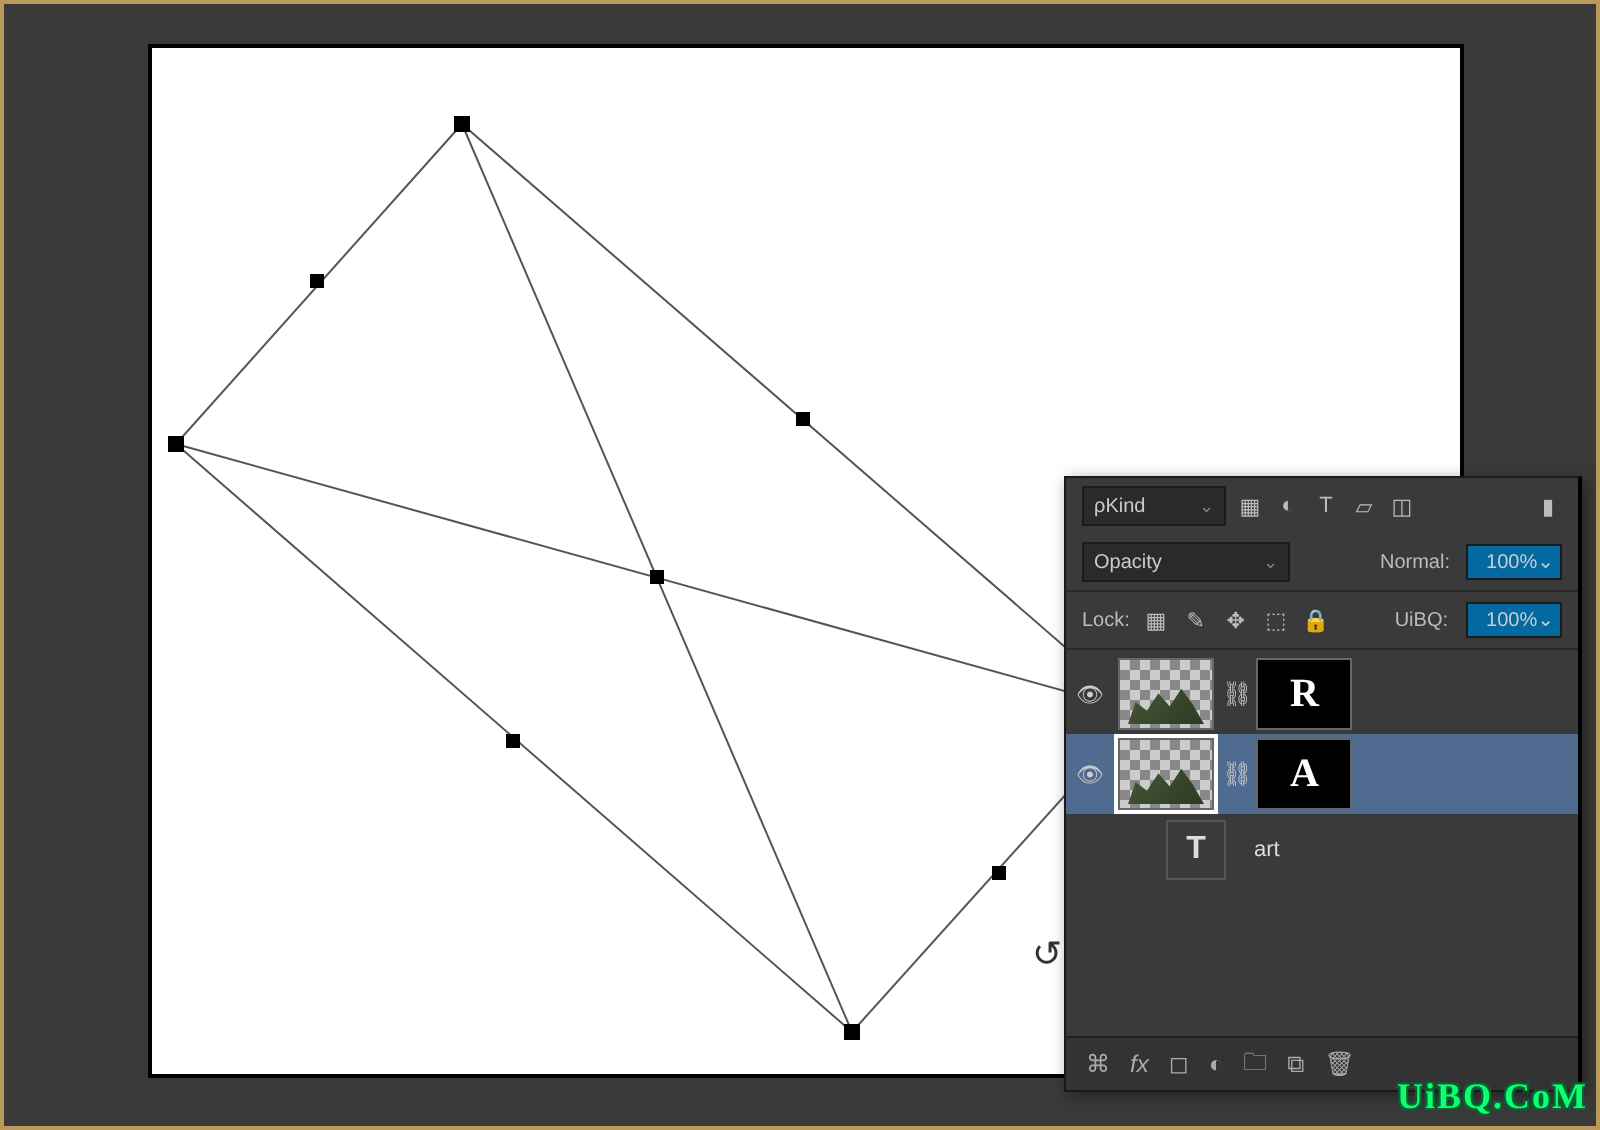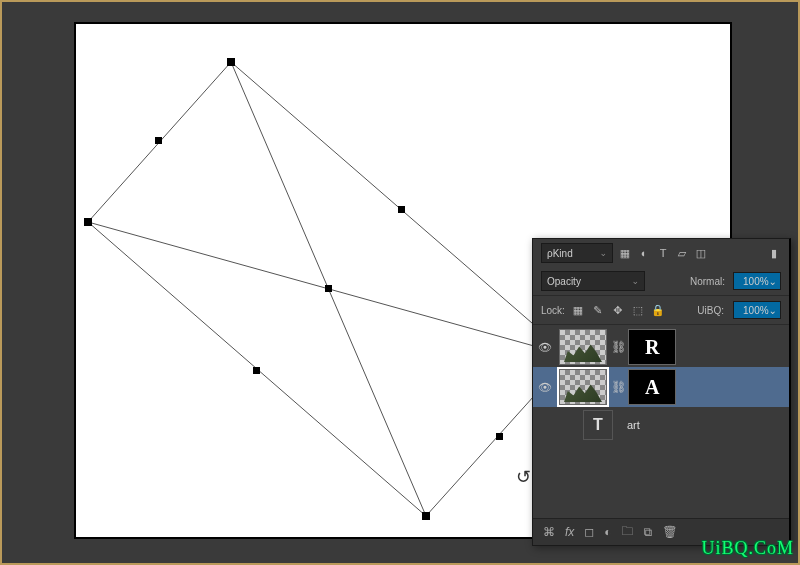--- a/index.html
+++ b/index.html
@@ -30,21 +30,21 @@
 .eye{width:24px;display:flex;justify-content:center;color:#ccc}
 .thumb{width:46px;height:34px;border:1px solid #666;margin:0 2px;position:relative;background:repeating-conic-gradient(#888 0 25%,#ccc 0 50%) 0 0/10px 10px}
 .thumb.tree::after{content:"";position:absolute;left:4px;bottom:2px;width:38px;height:22px;background:linear-gradient(135deg,#4a5a3a,#2b3a22);clip-path:polygon(0 100%,10% 50%,25% 70%,40% 30%,55% 60%,70% 20%,85% 55%,100% 100%)}
 .thumb.selected{outline:2px solid #fff}
 .link{color:#ccc;font-size:12px;padding:0 2px}
 .mask{width:46px;height:34px;background:#000;border:1px solid #666;display:flex;align-items:center;justify-content:center;color:#fff;font-weight:900;font-size:20px;font-family:Arial Black}
 .txtlayer{display:flex;align-items:center;height:36px}
 .txtlayer .t-icon{width:28px;height:28px;border:1px solid #555;margin-left:26px;display:flex;align-items:center;justify-content:center;font-size:16px;font-weight:bold;color:#ddd}
 .txtlayer .name{margin-left:14px;color:#ddd}
 .bottombar{position:absolute;bottom:0;left:0;right:0;height:26px;background:#333;border-top:1px solid #222;display:flex;align-items:center;gap:10px;padding:0 10px;color:#aaa;font-size:12px}
-.watermark{position:absolute;right:6px;bottom:6px;font-family:Arial Black;font-weight:400;font-size:18px;letter-spacing:1px;color:#10ff70;text-shadow:1px 1px 0 #063,-1px -1px 0 #063,1px -1px 0 #063,-1px 1px 0 #063}
+.watermark{position:absolute;right:6px;bottom:6px;font-family:Arial Black;font-weight:700;font-size:18px;letter-spacing:1px;color:#10ff70;text-shadow:1px 1px 0 #063,-1px -1px 0 #063,1px -1px 0 #063,-1px 1px 0 #063}
 .border{position:absolute;inset:0;border:2px solid #ba9a5a;pointer-events:none}
 </style>
 </head>
 <body>
 
 <div class="canvas">
   <svg class="transform" width="654" height="513" style="left:0;top:0">
     <line x1="12" y1="198" x2="155" y2="38"></line>
     <line x1="155" y1="38" x2="494" y2="332"></line>
     <line x1="494" y1="332" x2="350" y2="492"></line>

